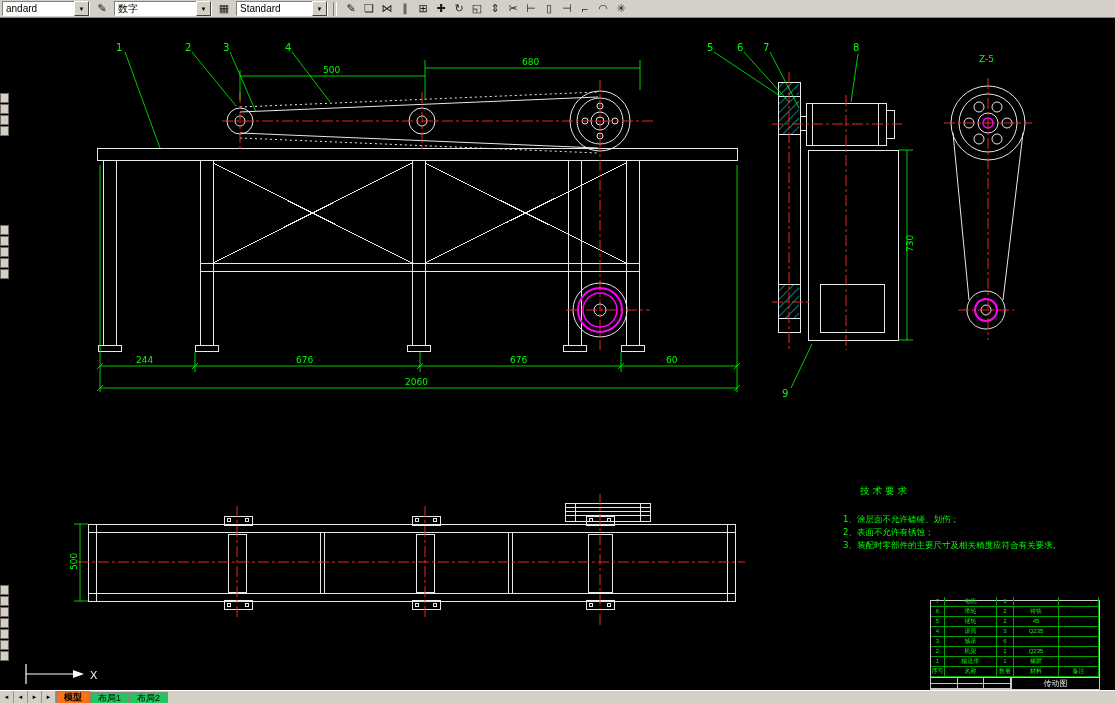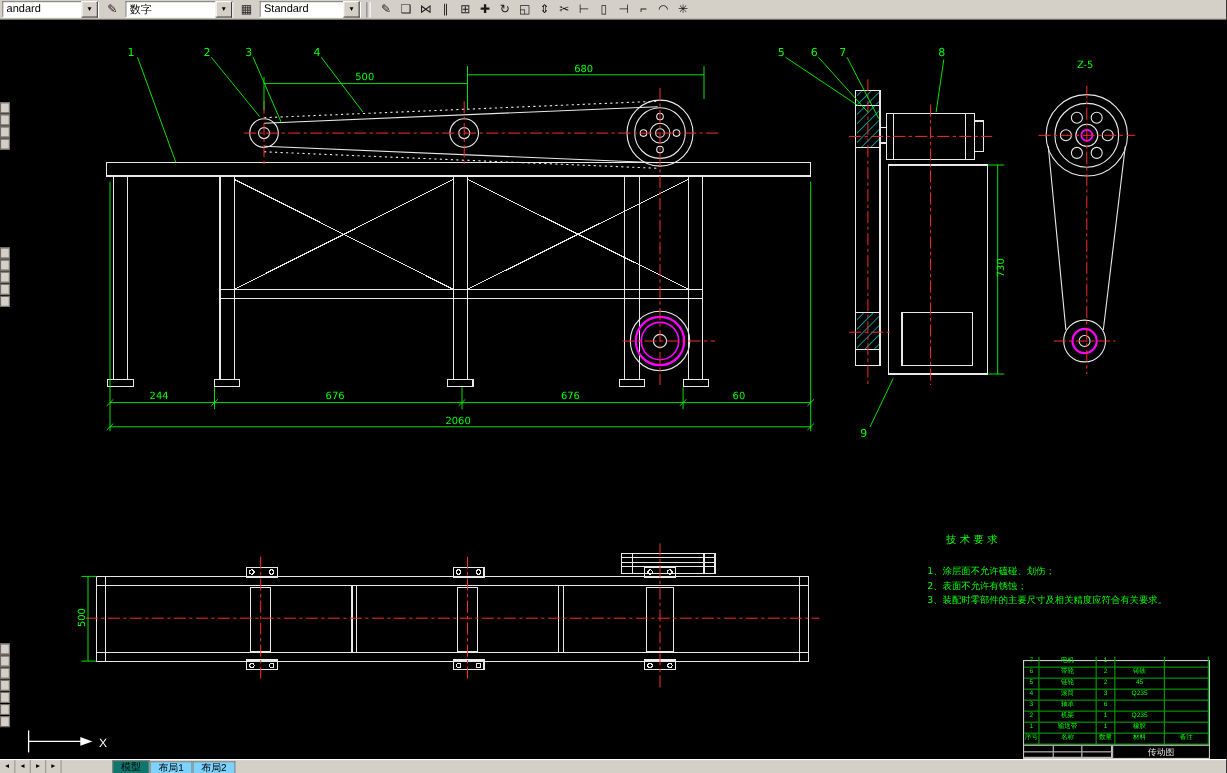--- a/index.html
+++ b/index.html
@@ -35,22 +35,22 @@
   .tb-mini div{border-right:1px solid #c8c8c8;border-bottom:1px solid #c8c8c8;}
   .tb-name{flex:1;border-left:1px solid #c8c8c8;color:#e8e8e8;font-size:8px;
            display:flex;align-items:center;justify-content:center;}
   
   .tabbar{height:13px;background:#d4d0c8;display:flex;align-items:stretch;
           font-size:9px;border-top:1px solid #fff;box-sizing:border-box;}
   #tab-nav{display:flex;}
   .navbtn{width:13px;display:flex;align-items:center;justify-content:center;
           font-size:6px;color:#000;border-right:1px solid #9a968e;}
   .tab{padding:0 7px;display:flex;align-items:center;border:1px solid #8a867e;
-       border-bottom:none;background:#7dd3fc;margin-top:1px;color:#000;}
-  .tab.active{background:#0f766e;font-weight:normal;margin-top:0;margin-left:46px;}
+       border-bottom:none;background:#22c55e;margin-top:1px;color:#000;}
+  .tab.active{background:#f97316;font-weight:bold;margin-top:0;}
 </style>
 </head>
 <body>
 
 <div class="toolbar">
   <div class="combo" style="width:88px">
     <span class="combo-text">andard</span>
     <span class="combo-arrow">▼</span>
   </div>
   <div class="tbtn">✎</div>

